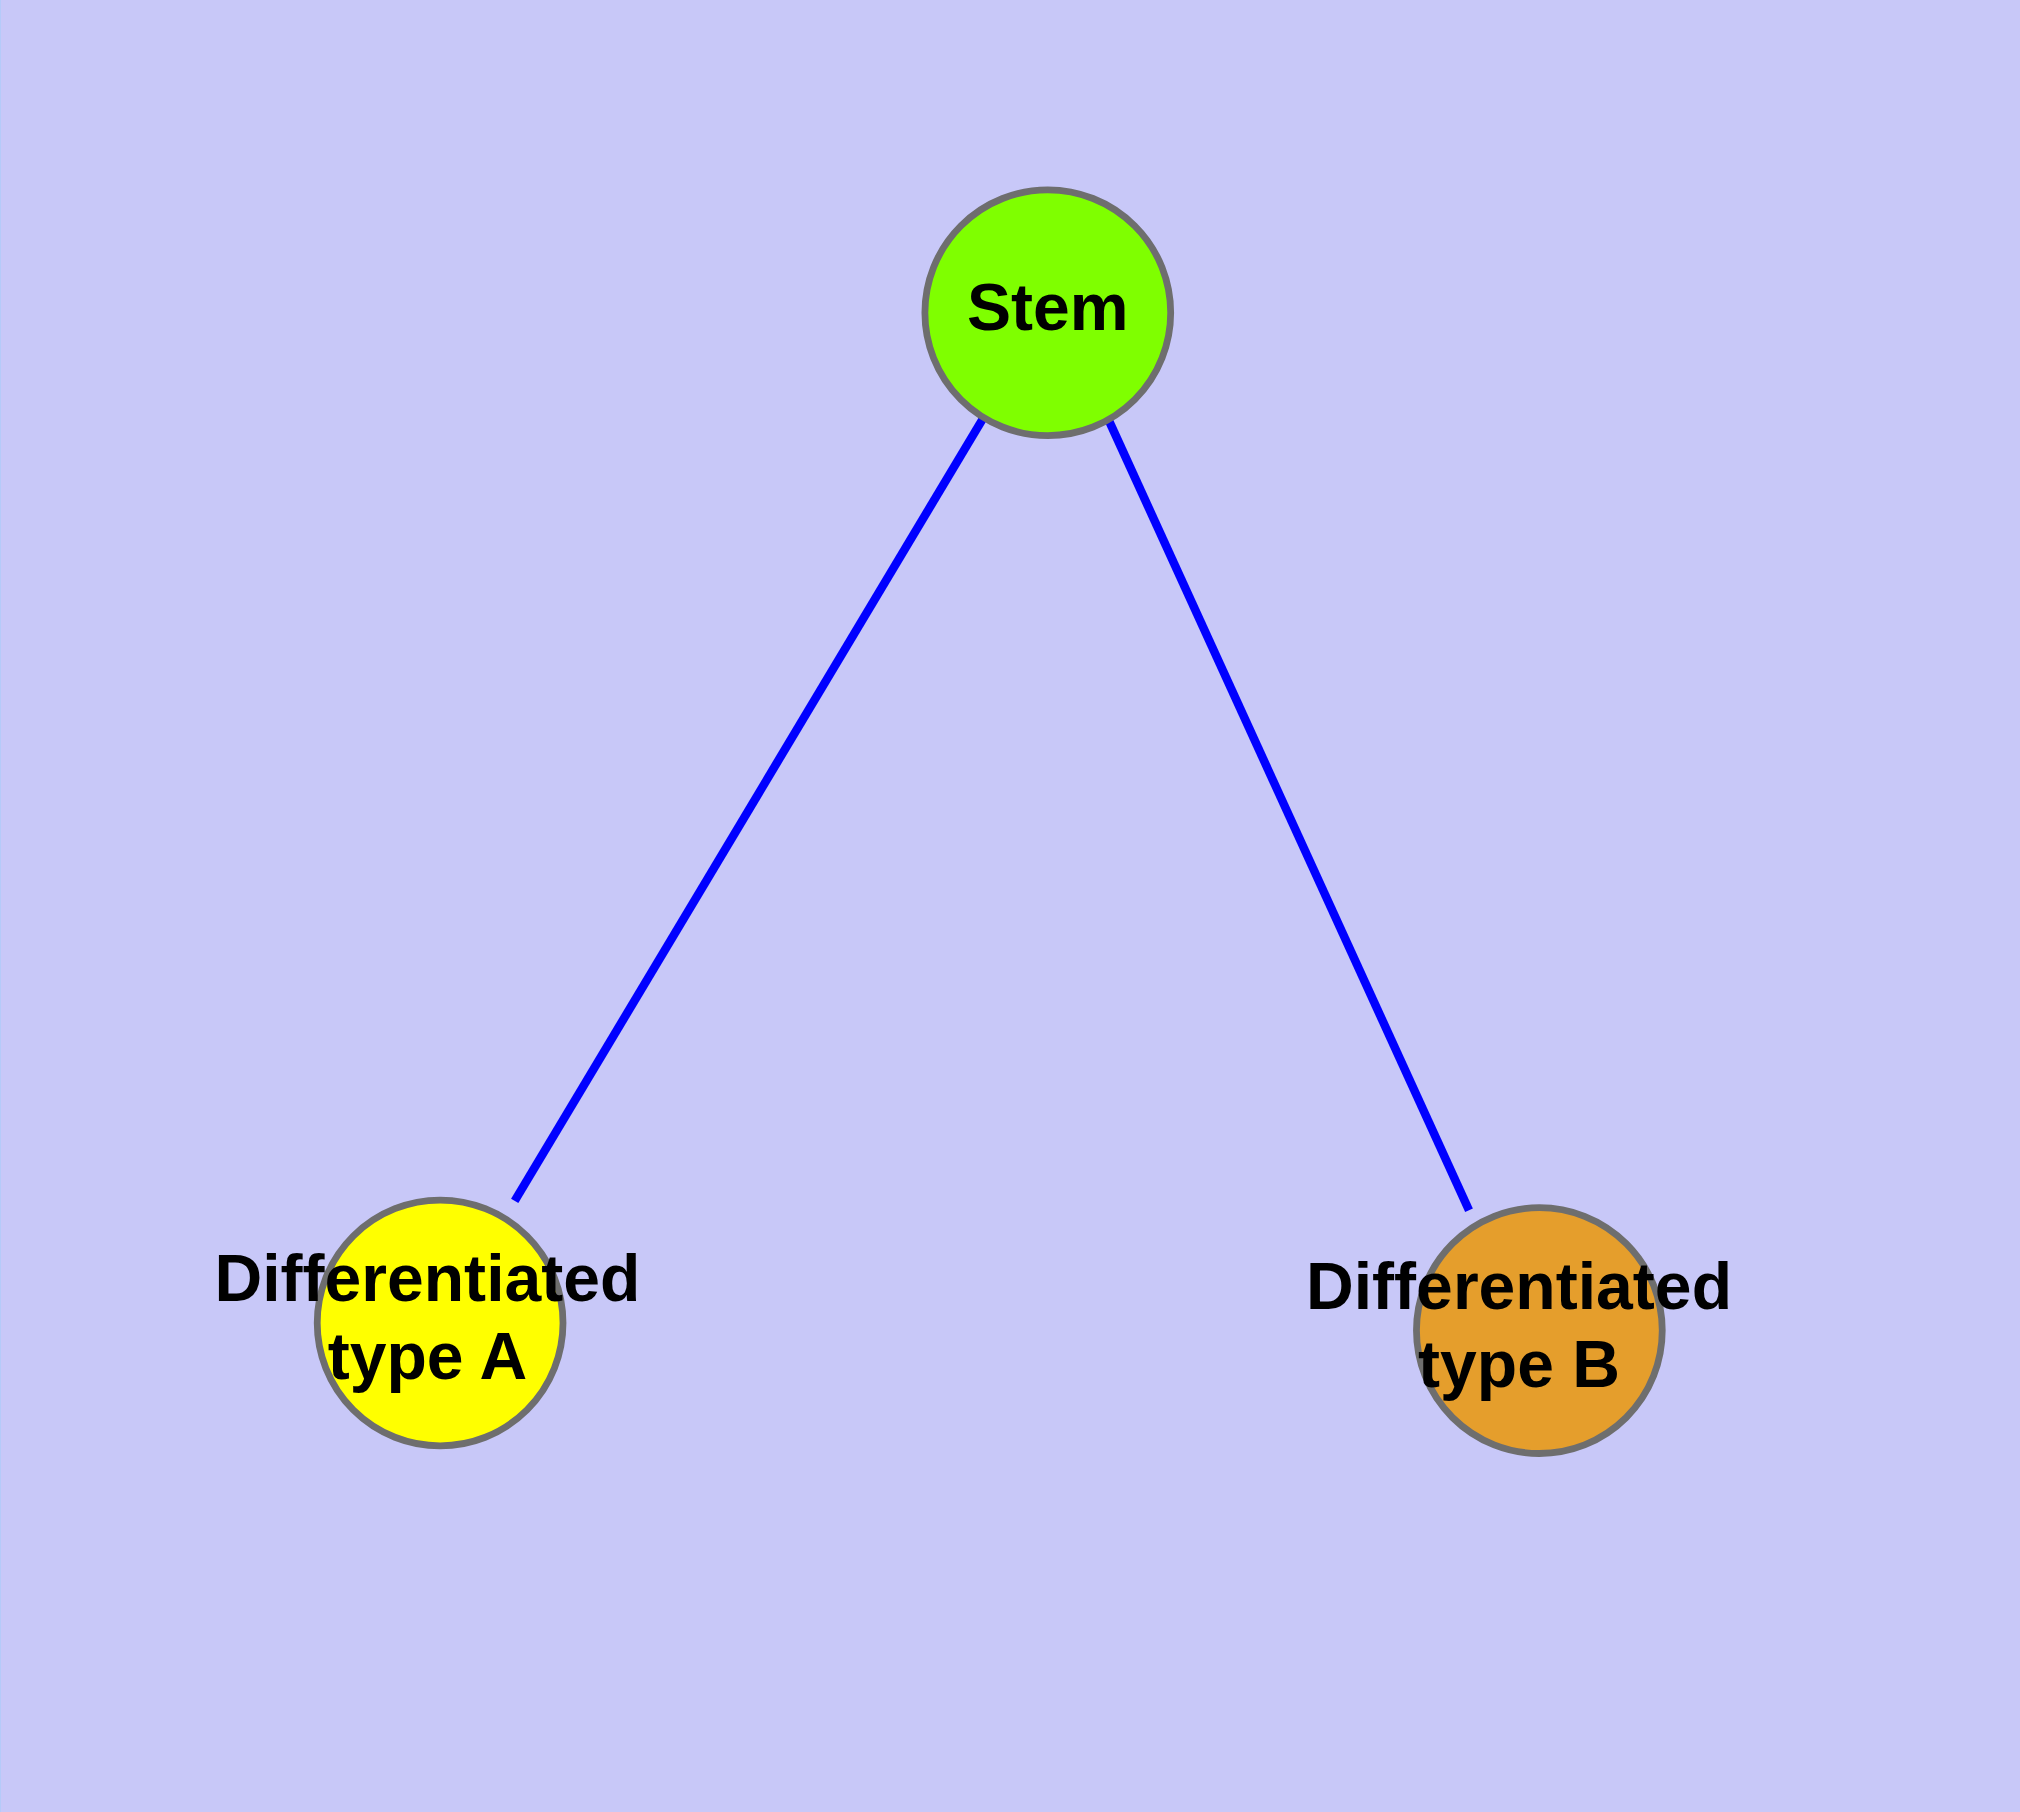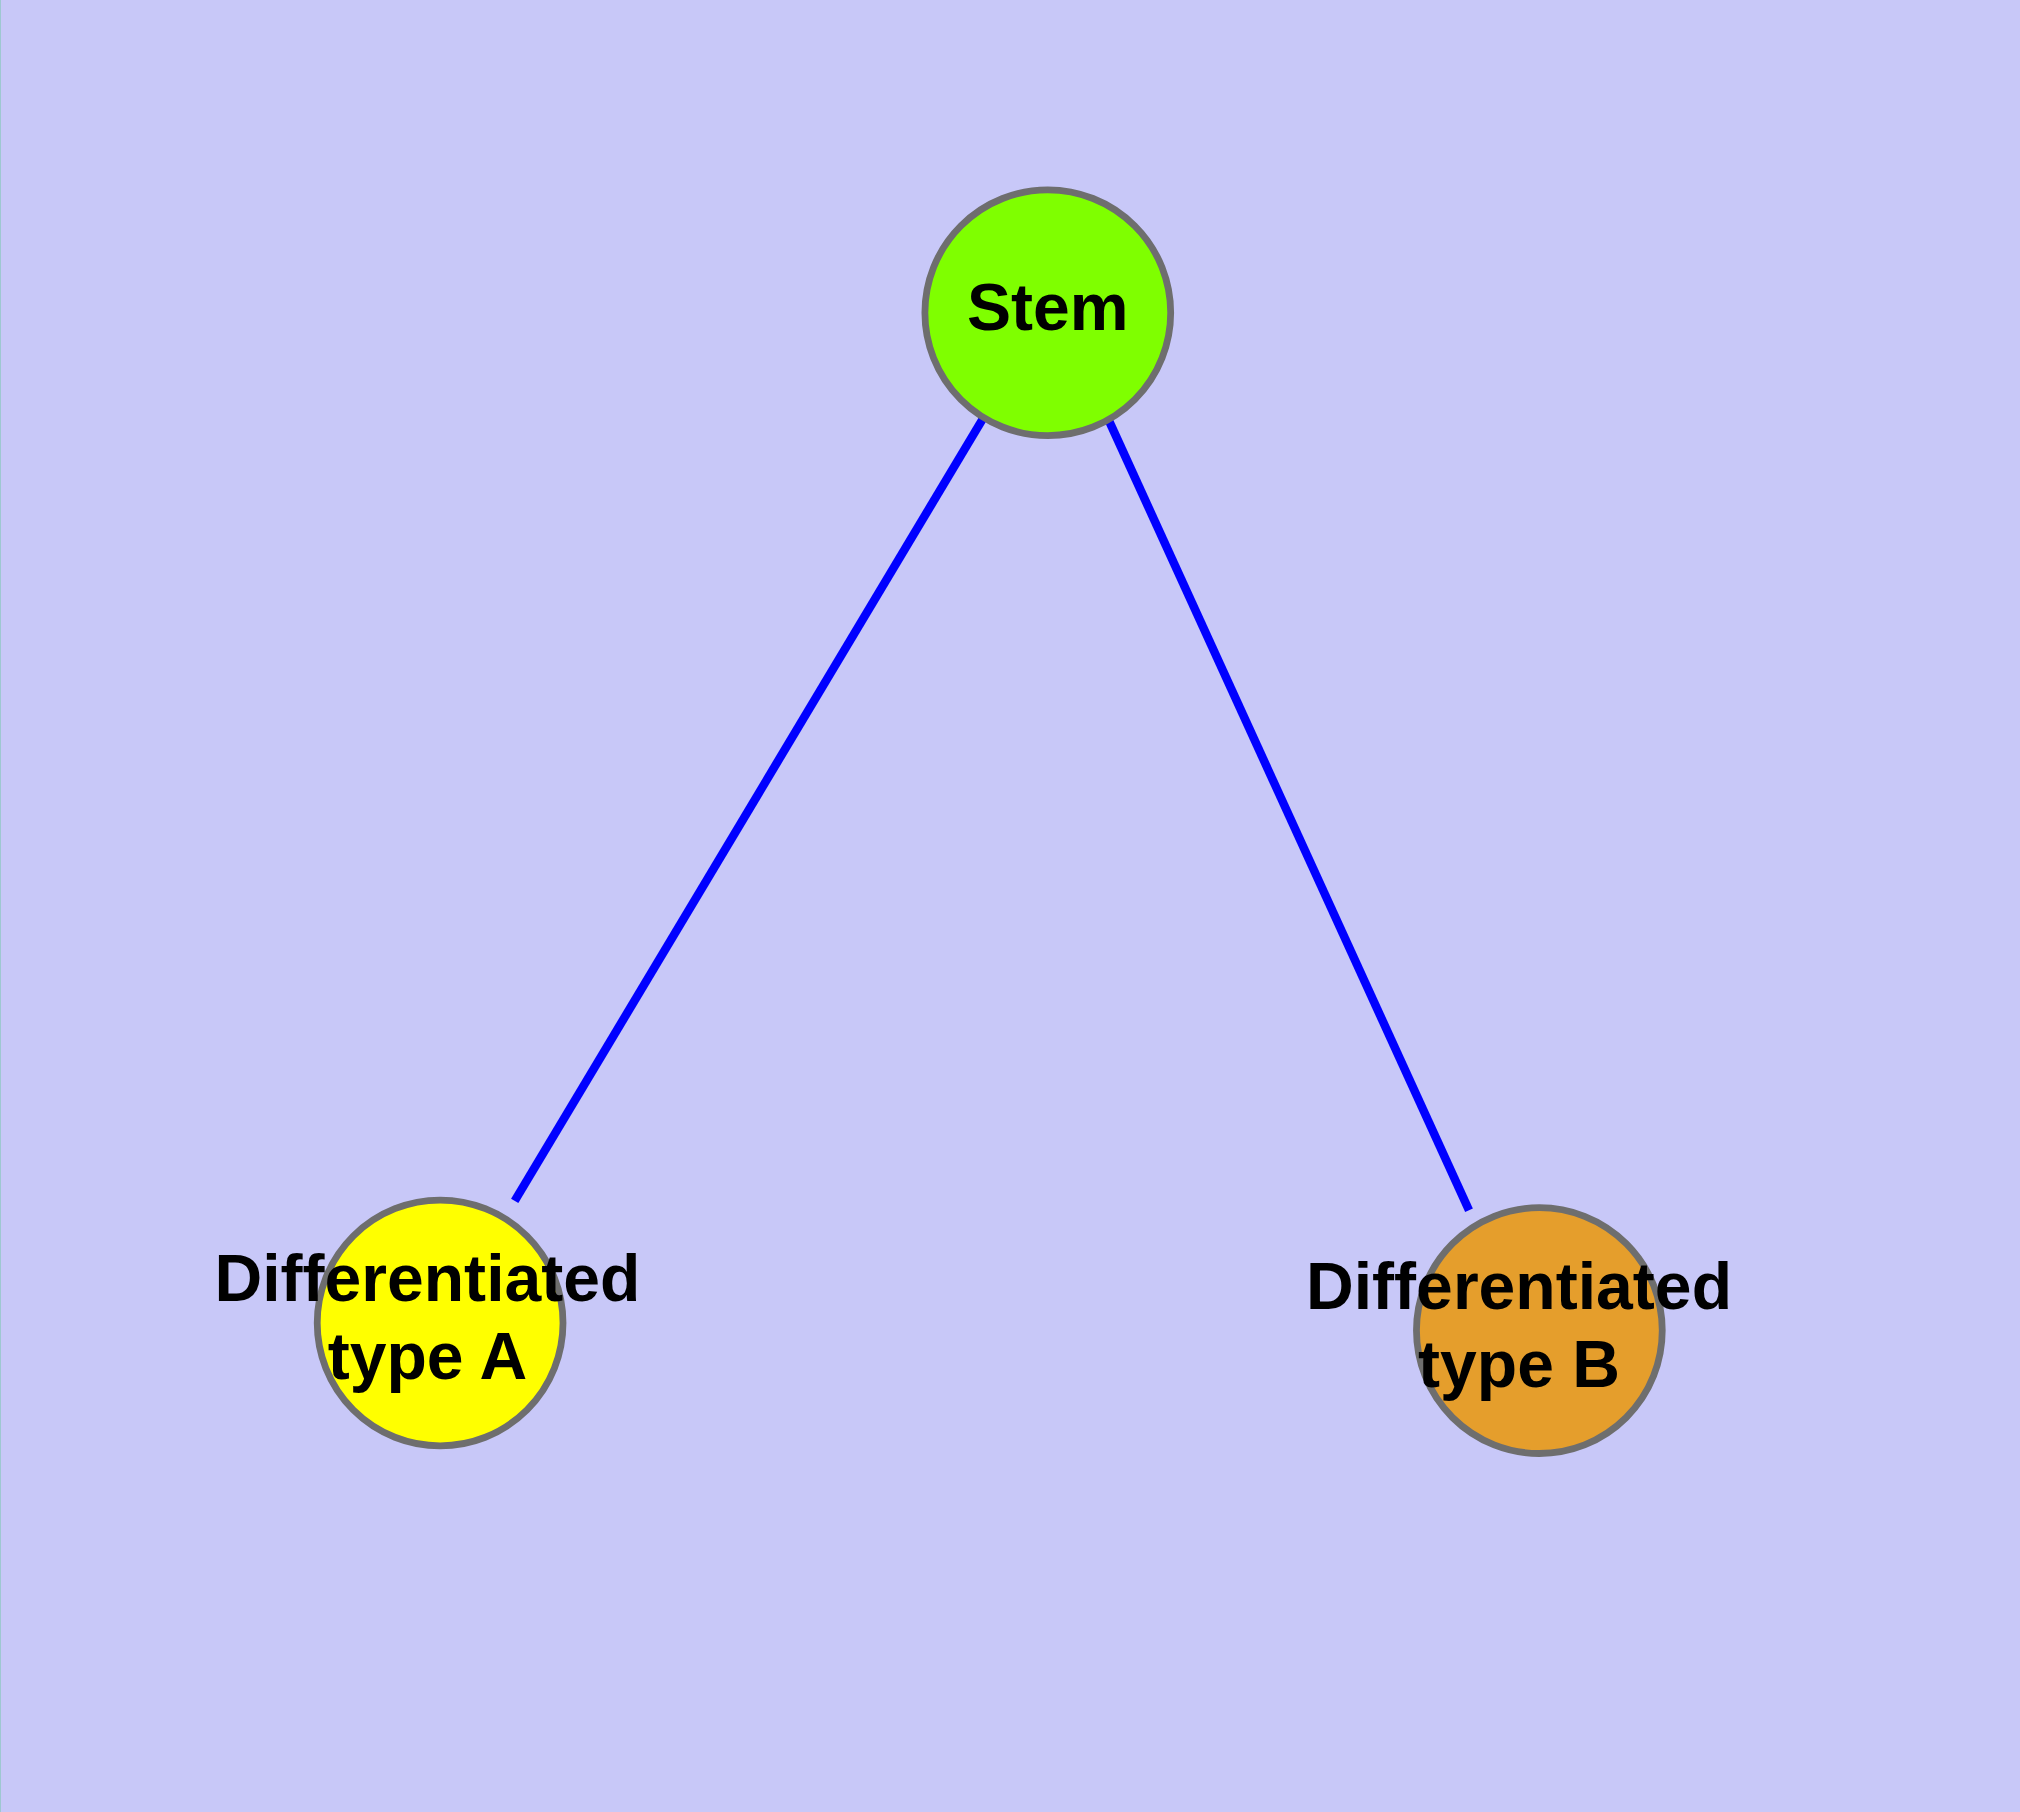--- a/index.html
+++ b/index.html
@@ -34,21 +34,21 @@
   .node-circle {
     stroke: #6E6E6E;
   }
   .edge-line {
     stroke-linecap: butt;
   }
 </style>
 </head>
 <body>
 
-<div id="canvas" style="width: 2021px; height: 1812px; background: #22c55e;">
+<div id="canvas" style="width: 2021px; height: 1812px; background: #7dd3fc;">
   <svg id="graph-svg" viewBox="0 0 2384 2138" style="width: 2021px; height: 1812px;">
     <rect id="bg-rect" x="0" y="0" width="2384" height="2138" fill="#C8C8F8"></rect>
     <g id="edges-layer">
         <line class="edge-line" x1="1160" y1="493" x2="607" y2="1417" stroke="#0000FF" stroke-width="10"></line>
         <line class="edge-line" x1="1308" y1="496" x2="1733" y2="1428" stroke="#0000FF" stroke-width="10"></line>
       </g>
     <g id="nodes-layer">
         <g>
           <circle class="node-circle" cx="1236" cy="369" r="145" fill="#7FFF00" stroke="#6E6E6E" stroke-width="8"></circle>
           <text class="node-label" x="1236" y="369" font-size="78"><tspan x="1236" dy="0">Stem</tspan></text>

